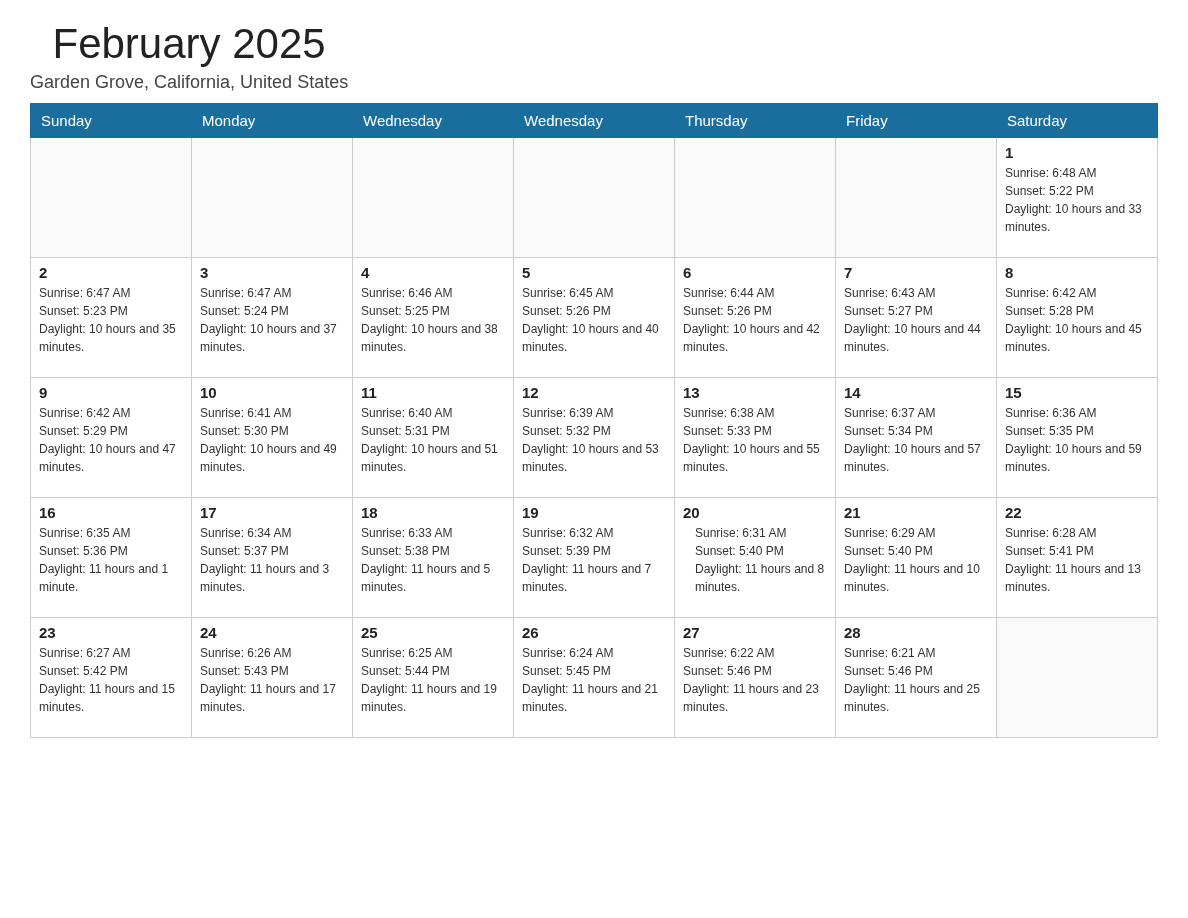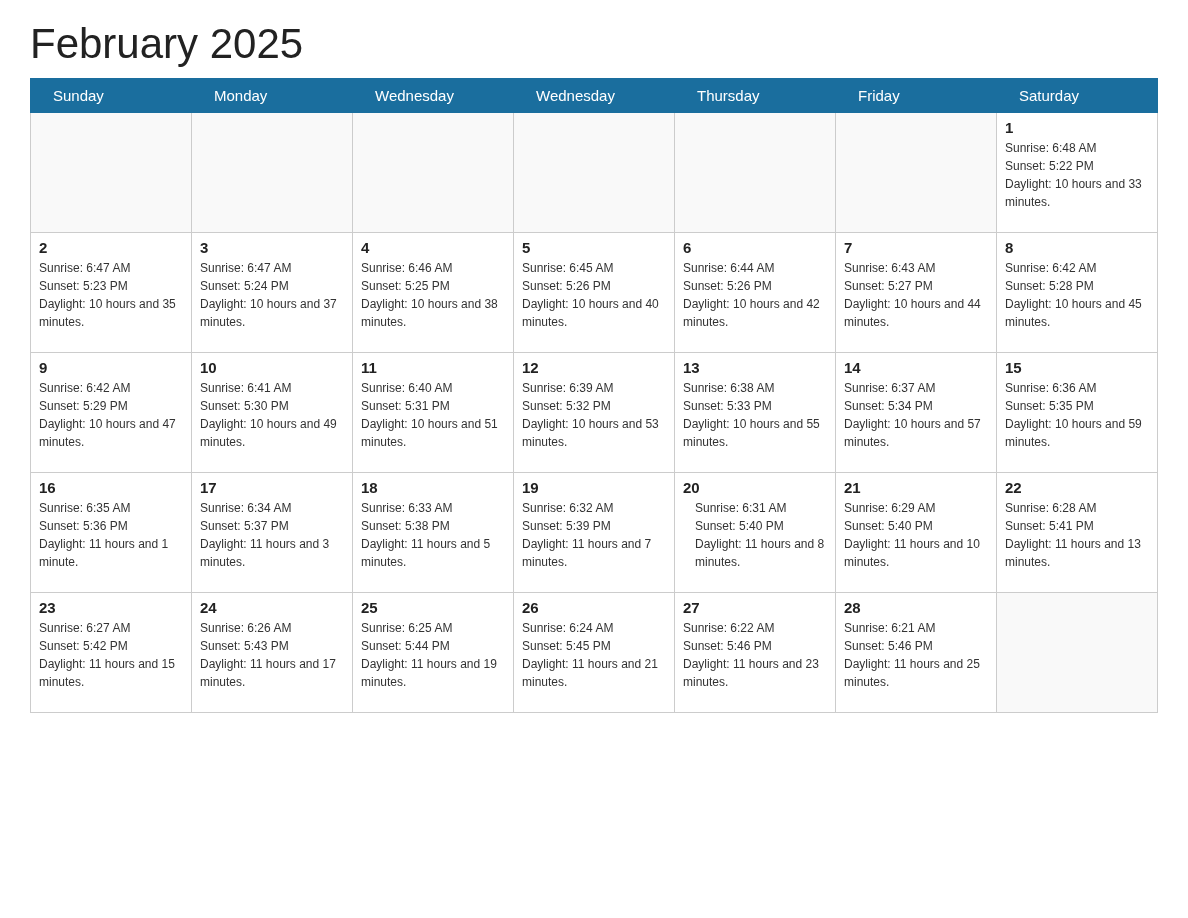--- a/index.html
+++ b/index.html
@@ -49,21 +49,21 @@
       margin-top: 4px;
     }
     .calendar {
       width: 100%;
       border-collapse: collapse;
       margin-top: 10px;
     }
     .calendar thead th {
       background-color: #1a6e9e;
       color: #fff;
-      padding: 8px 22px;
+      padding: 8px 10px;
       text-align: left;
       font-size: 15px;
       font-weight: normal;
       border: 1px solid #1a6e9e;
     }
     .calendar tbody td {
       border: 1px solid #ccc;
       vertical-align: top;
       padding: 6px 8px;
       width: 14.28%;
@@ -89,20 +89,21 @@
     tbody tr td {
       height: 120px;
     }
   </style>
 </head>
 <body>
 
 <div class="header">
   <div class="title-block">
     <div class="month-title">February 2025</div>
+    <div class="location-title">Garden Grove, California, United States</div>
   </div>
 </div>
 
 <table class="calendar">
   <thead>
     <tr>
 
     <th>Sunday</th>
         <th>Monday</th>
         <th>Wednesday</th>

